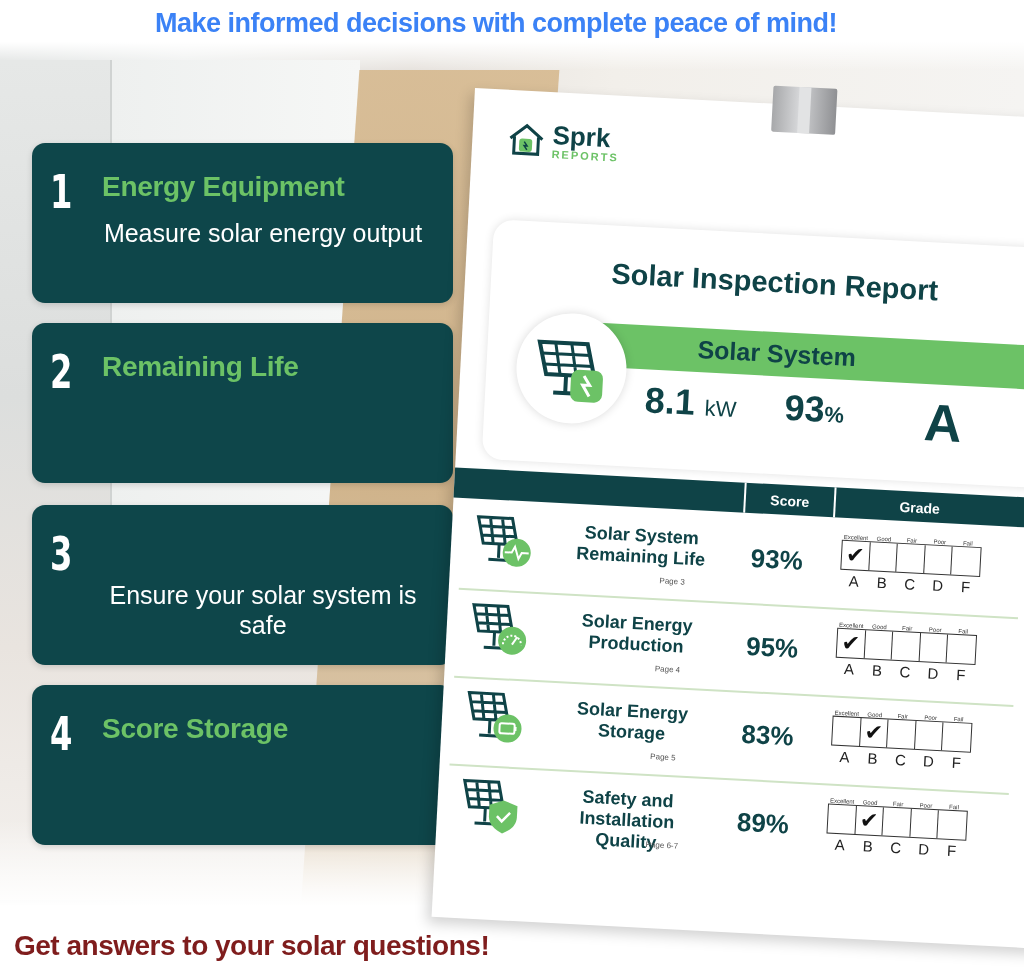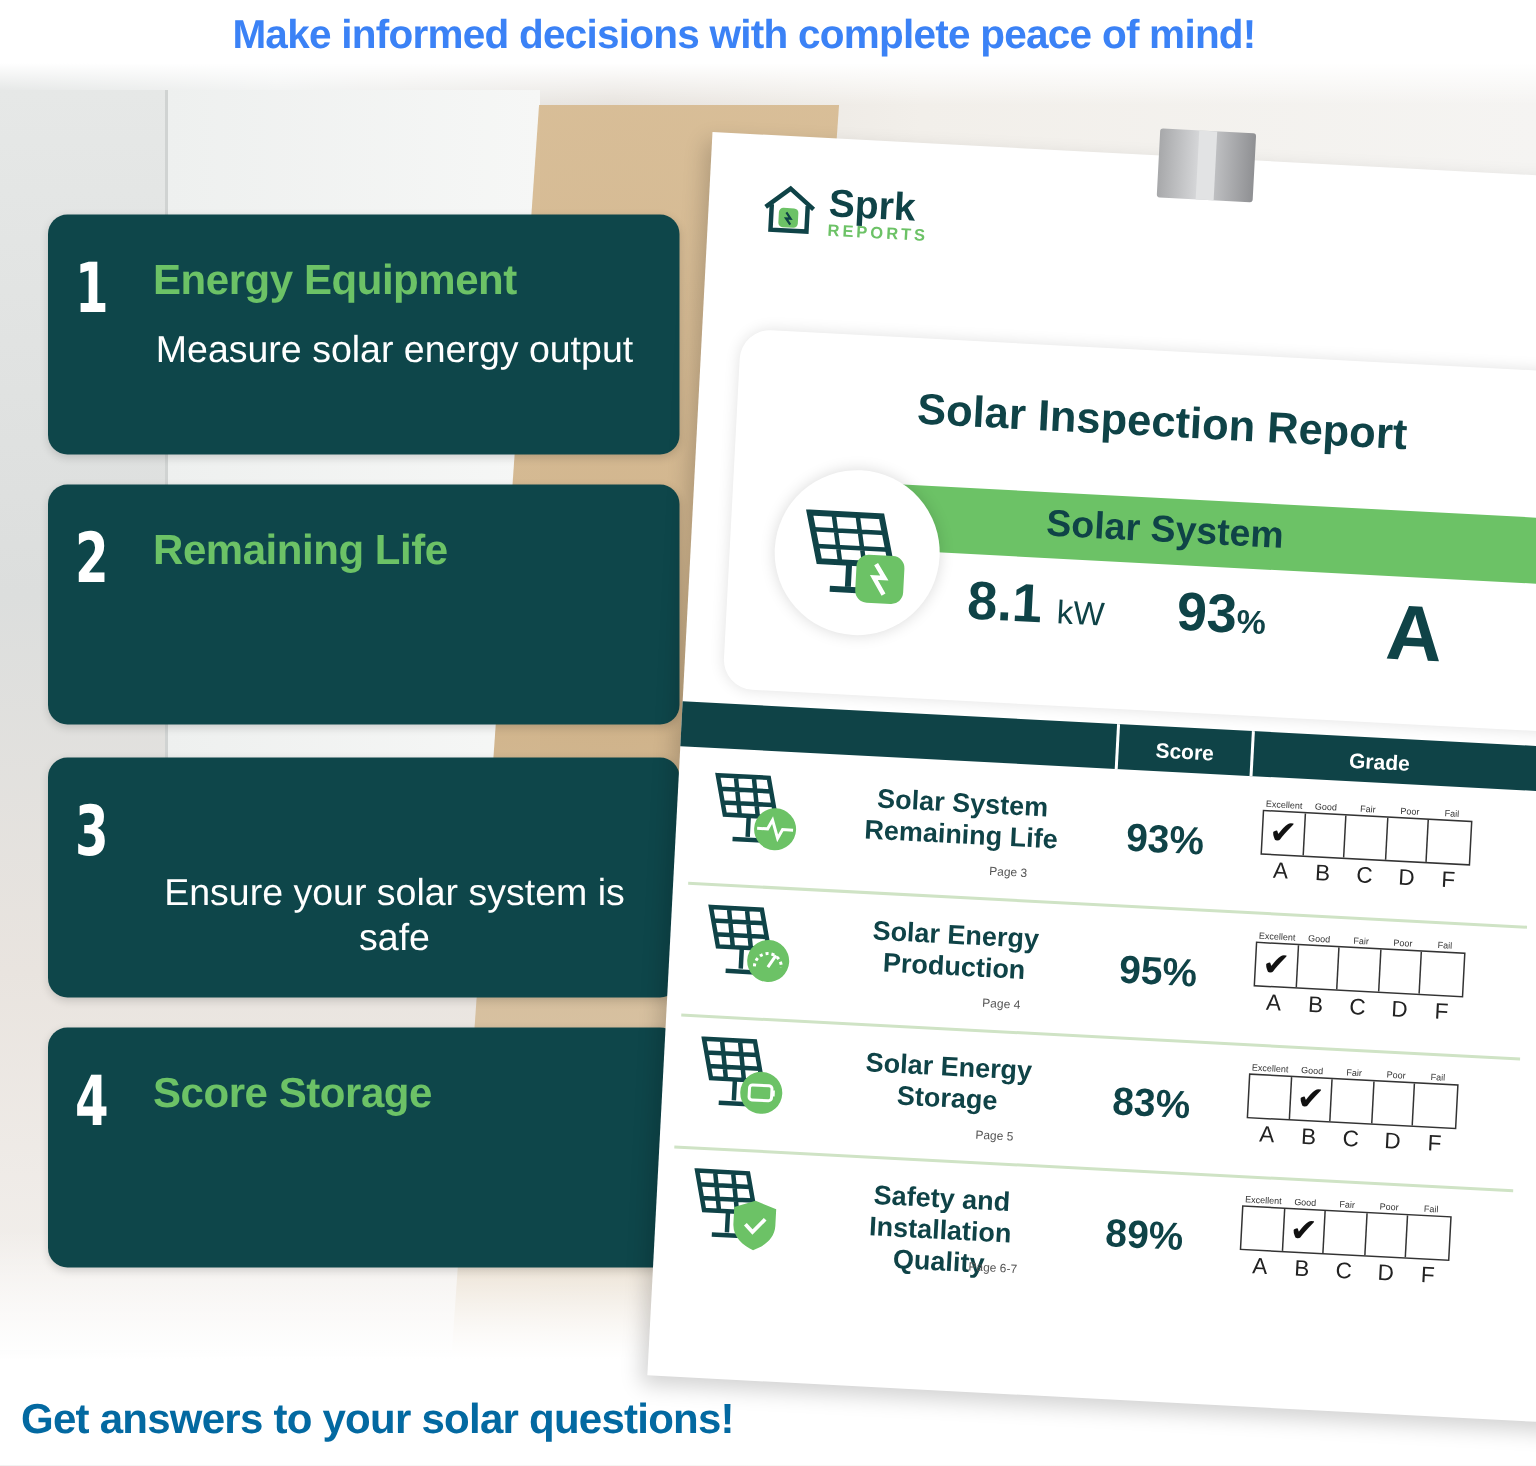--- a/index.html
+++ b/index.html
@@ -17,21 +17,21 @@
   .bg-board { position: absolute; left: 330px; top: 70px; width: 200px; height: 840px;
     background: linear-gradient(180deg, #d6b98f 0%, #cdae82 50%, #d9c4a5 85%, #f1ebe3 100%);
     transform: skewX(-4deg); opacity: 0.9; }
   .bg-fade { position: absolute; left: 0; top: 820px; width: 1024px; height: 157px;
     background: linear-gradient(180deg, rgba(255,255,255,0) 0%, #fff 55%); }
   .bg-top { position: absolute; left: 0; top: 0; width: 1024px; height: 70px;
     background: linear-gradient(180deg, #fff 60%, rgba(255,255,255,0)); }
 
   .headline { position: absolute; top: 8px; left: 0; width: 992px; text-align: center;
     font-size: 27px; font-weight: bold; color: #3b82f6; letter-spacing: -0.5px; z-index: 3; }
-  .footer { position: absolute; left: 14px; top: 930px; font-size: 28px; color: #0369a1;
+  .footer { position: absolute; left: 14px; top: 930px; font-size: 28px; color: #7f1d1d;
     font-weight: bold; letter-spacing: -0.5px; z-index: 3; }
 
   
   .card { position: absolute; left: 32px; width: 421px; height: 160px; background: #0e464a;
     border-radius: 13px; z-index: 2; box-shadow: 0 2px 6px rgba(0,0,0,0.15); }
   .card .num { position: absolute; left: 18px; top: 22px; font-size: 46px; font-weight: bold;
     color: #fff; font-family: "DejaVu Sans", sans-serif; transform: scaleX(0.7); transform-origin: left; }
   .card .title { position: absolute; left: 70px; top: 28px; font-size: 28px; font-weight: bold;
     color: #6cc266; letter-spacing: -0.3px; }
   .card .desc { position: absolute; left: 71px; top: 75px; width: 320px; font-size: 25px;

